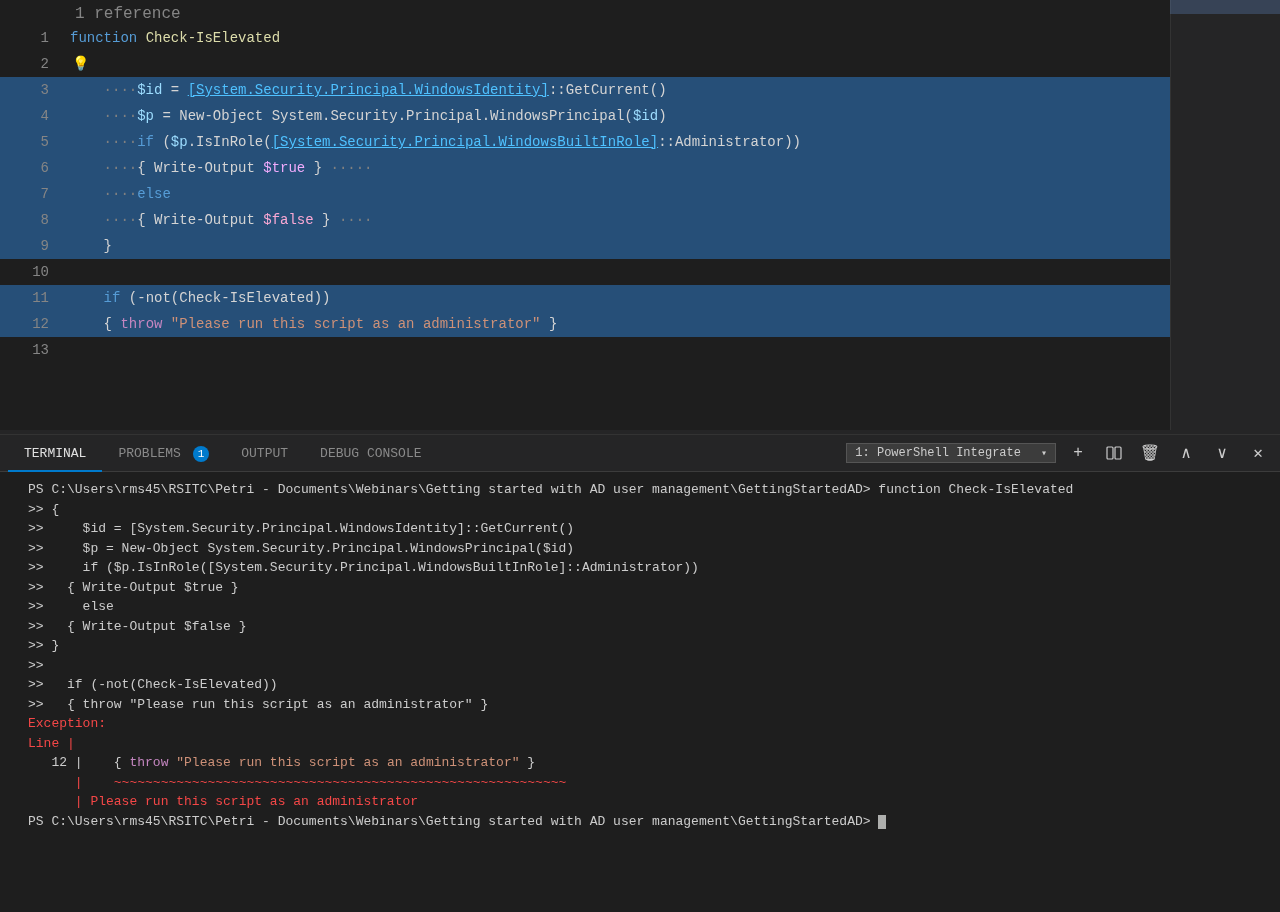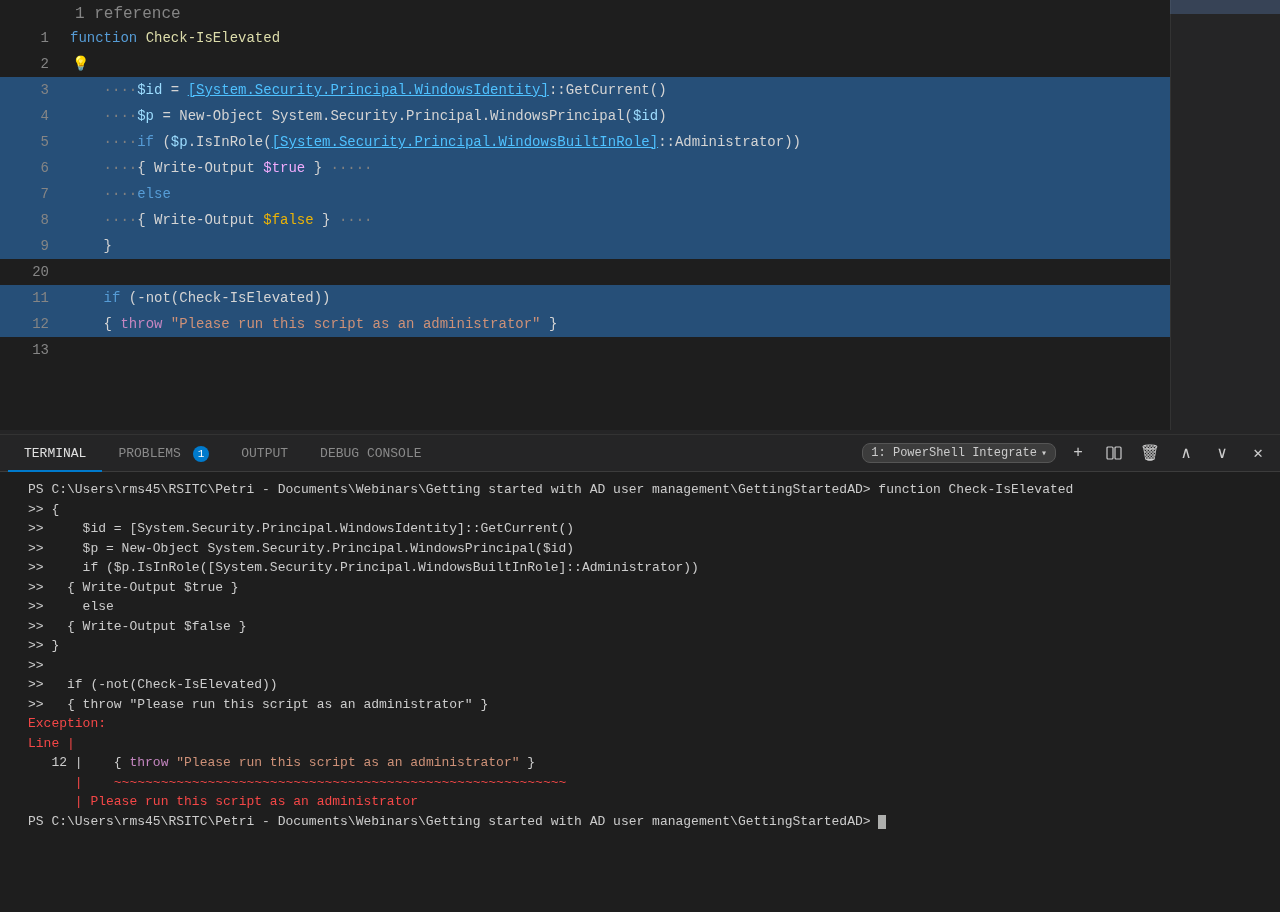--- a/index.html
+++ b/index.html
@@ -66,21 +66,21 @@
       background: #264f78;
     }
 
     
     .kw-blue { color: #569cd6; }
     .kw-purple { color: #c586c0; }
     .str-orange { color: #ce9178; }
     .var-cyan { color: #9cdcfe; }
     .type-link { color: #4fc1ff; text-decoration: underline; }
     .true-blue { color: #f0abfc; }
-    .false-blue { color: #eab308; }
+    .false-blue { color: #f9a8d4; }
     .dot-gray { color: #808080; }
 
     .bulb-icon {
       margin-left: 2px;
       font-size: 14px;
       width: 16px;
       text-align: center;
     }
 
     
@@ -131,25 +131,25 @@
     .terminal-toolbar {
       margin-left: auto;
       display: flex;
       align-items: center;
       gap: 8px;
     }
 
     .terminal-select-wrapper {
       background: #3c3c3c;
       border: 1px solid #555;
-      border-radius: 8px;
+      border-radius: 0;
       display: flex;
       align-items: center;
       padding: 2px 8px;
-      gap: 4px;
+      gap: 20px;
       font-size: 12px;
       color: #ccc;
       cursor: pointer;
     }
 
     .terminal-btn {
       width: 28px;
       height: 28px;
       display: flex;
       align-items: center;
@@ -242,21 +242,21 @@
       <span class="line-number">8</span>
       <span class="line-content">    <span class="dot-gray">····</span>{ Write-Output <span class="false-blue">$false</span> } <span class="dot-gray">····</span></span>
     </div>
 
     <div class="code-line line-highlight-blue">
       <span class="line-number">9</span>
       <span class="line-content">    }</span>
     </div>
 
     <div class="code-line">
-      <span class="line-number">20</span>
+      <span class="line-number">10</span>
       <span class="line-content"></span>
     </div>
 
     <div class="code-line line-highlight-blue">
       <span class="line-number">11</span>
       <span class="line-content">    <span class="kw-blue">if</span> (-not(Check-IsElevated))</span>
     </div>
 
     <div class="code-line line-highlight-blue">
       <span class="line-number">12</span>

